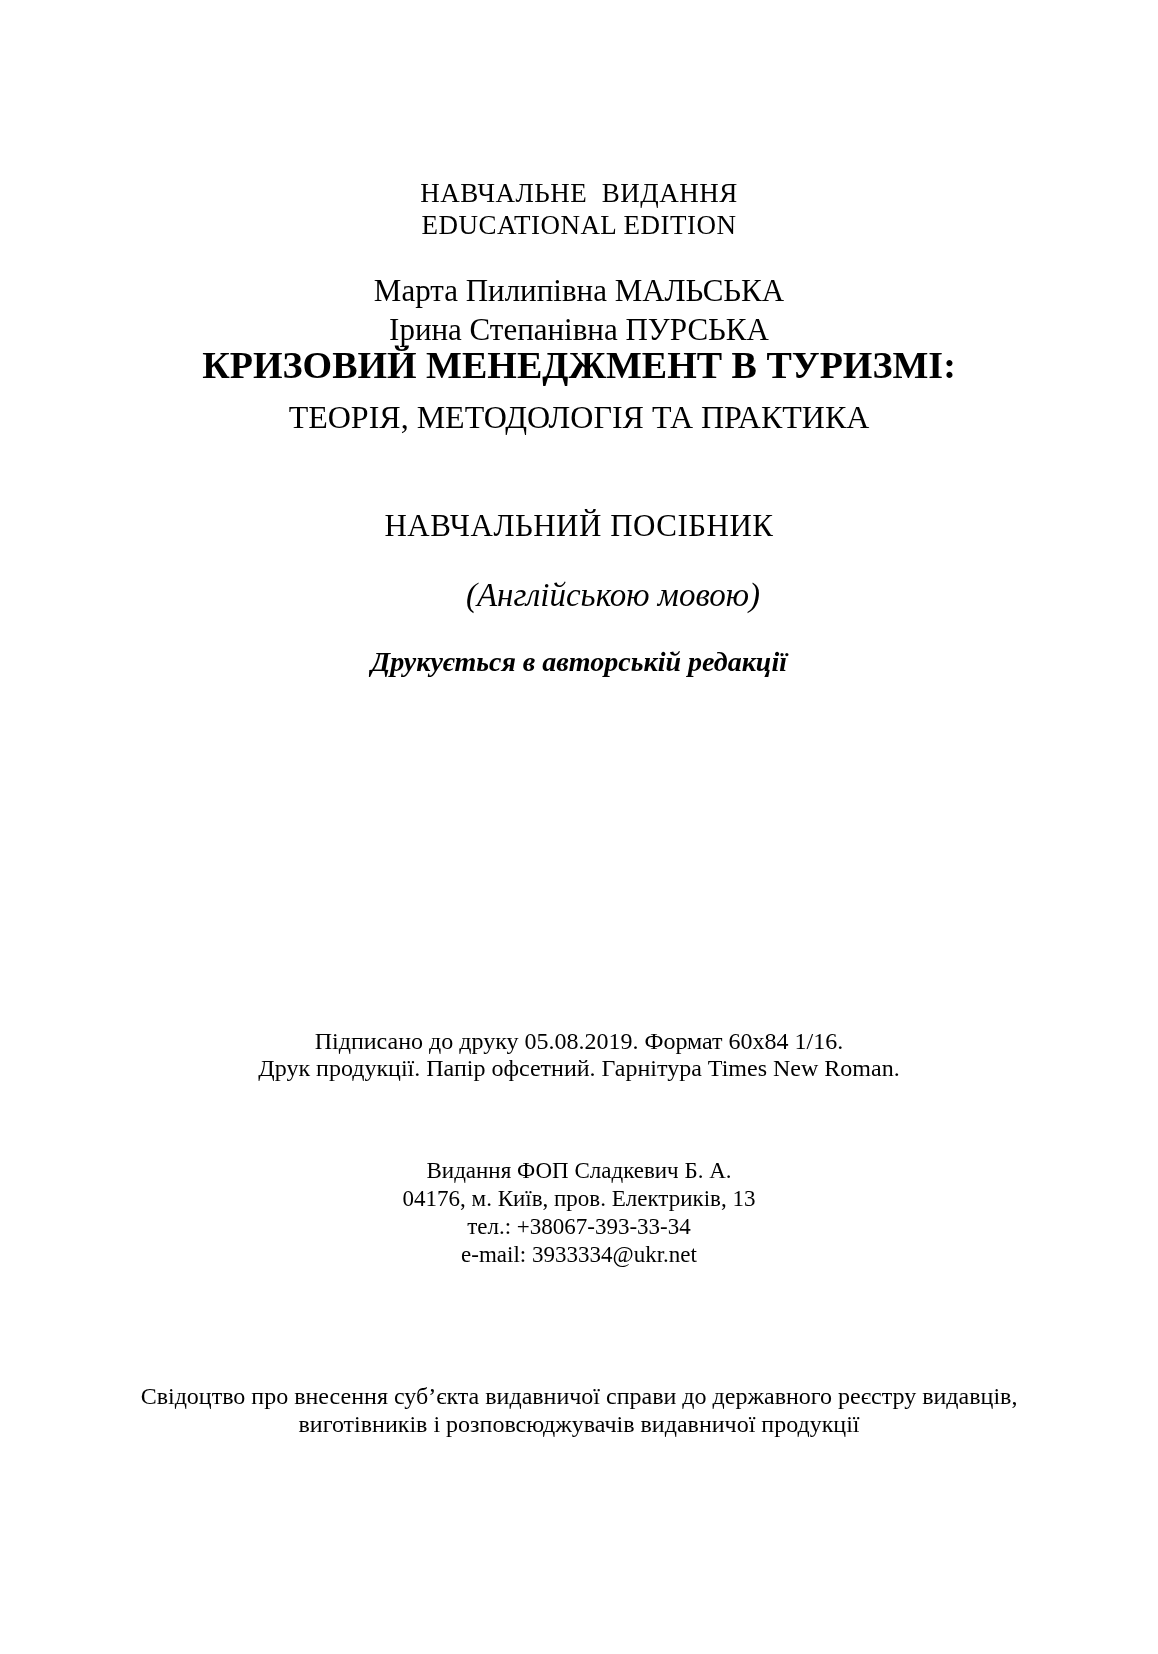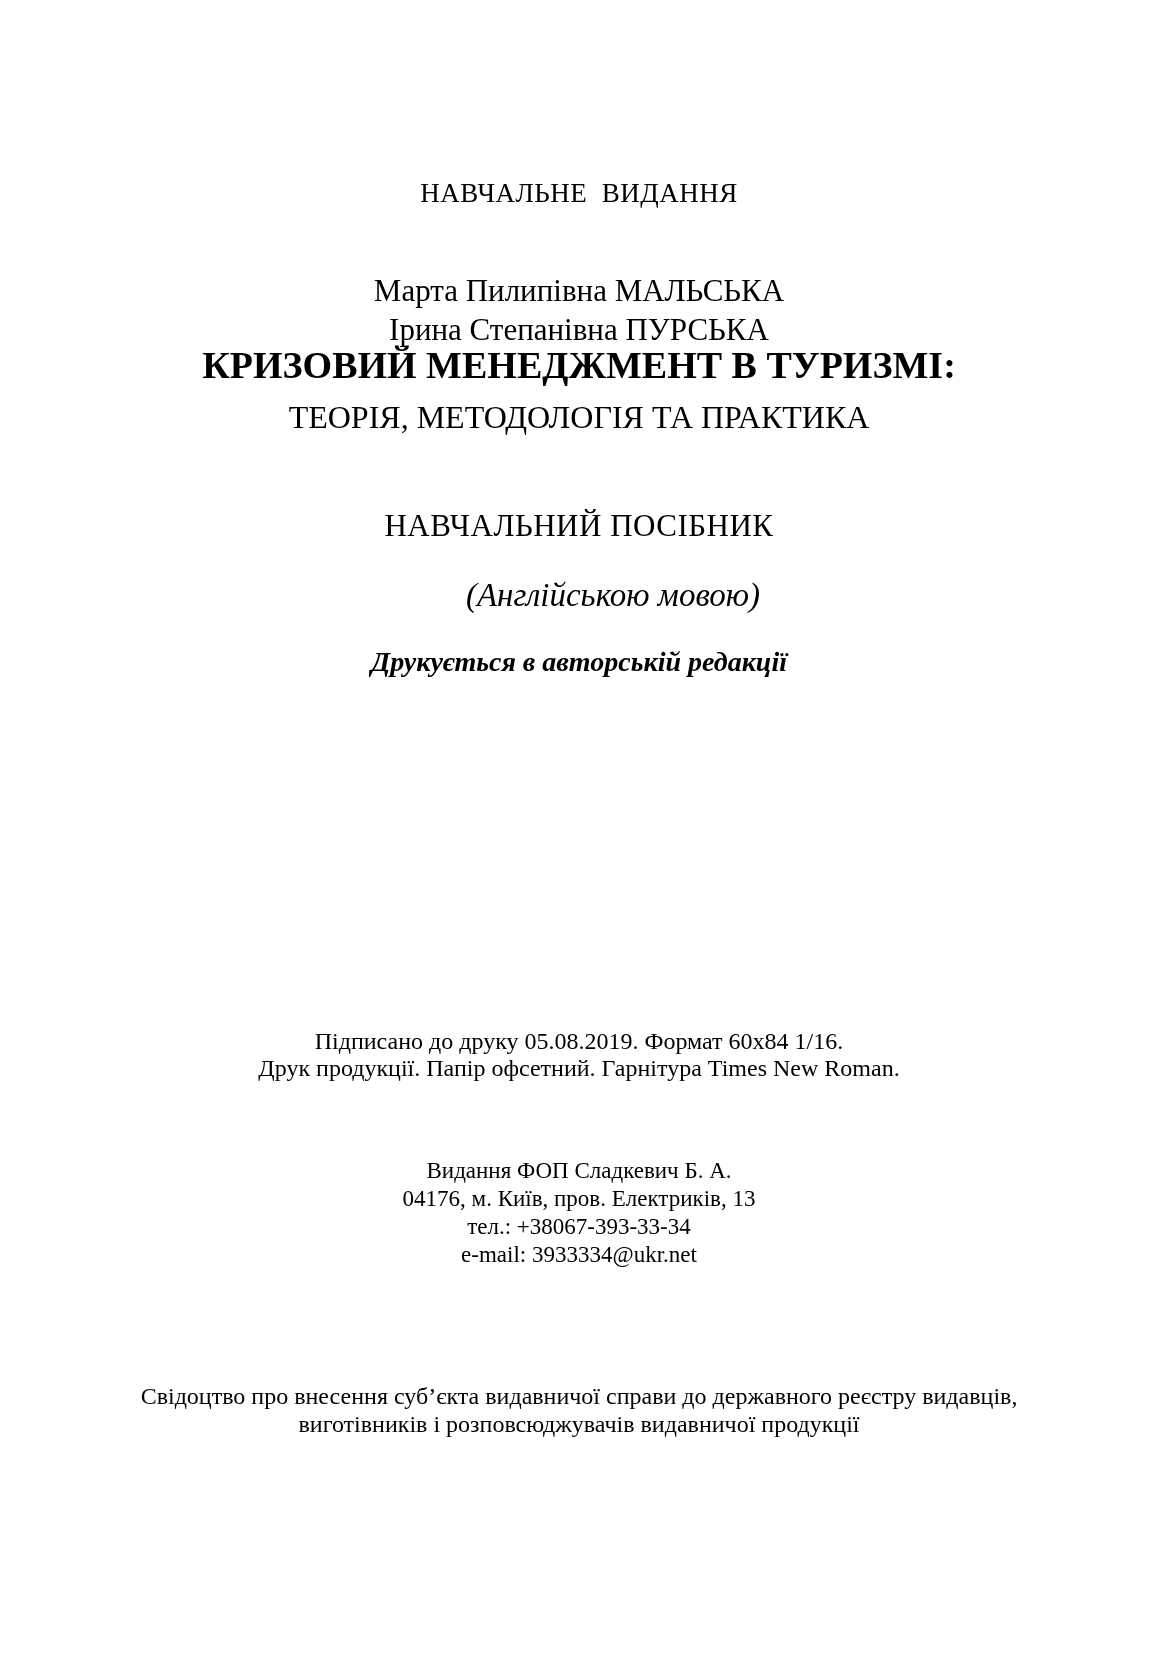--- a/index.html
+++ b/index.html
@@ -57,20 +57,21 @@
   
   .certificate-block { top: 1366px; font-size: 24px; line-height: 28px; }
 </style>
 </head>
 <body>
 
 <div class="page">
 
   <div class="block header-block">
     <div>НАВЧАЛЬНЕ  ВИДАННЯ</div>
+    <div>EDUCATIONAL EDITION</div>
   </div>
 
   <div class="block authors-block">
     <div>Марта Пилипівна МАЛЬСЬКА</div>
     <div>Ірина Степанівна ПУРСЬКА</div>
   </div>
 
   <div class="line book-title">КРИЗОВИЙ МЕНЕДЖМЕНТ В ТУРИЗМІ:</div>
 
   <div class="line book-subtitle">ТЕОРІЯ, МЕТОДОЛОГІЯ ТА ПРАКТИКА</div>

